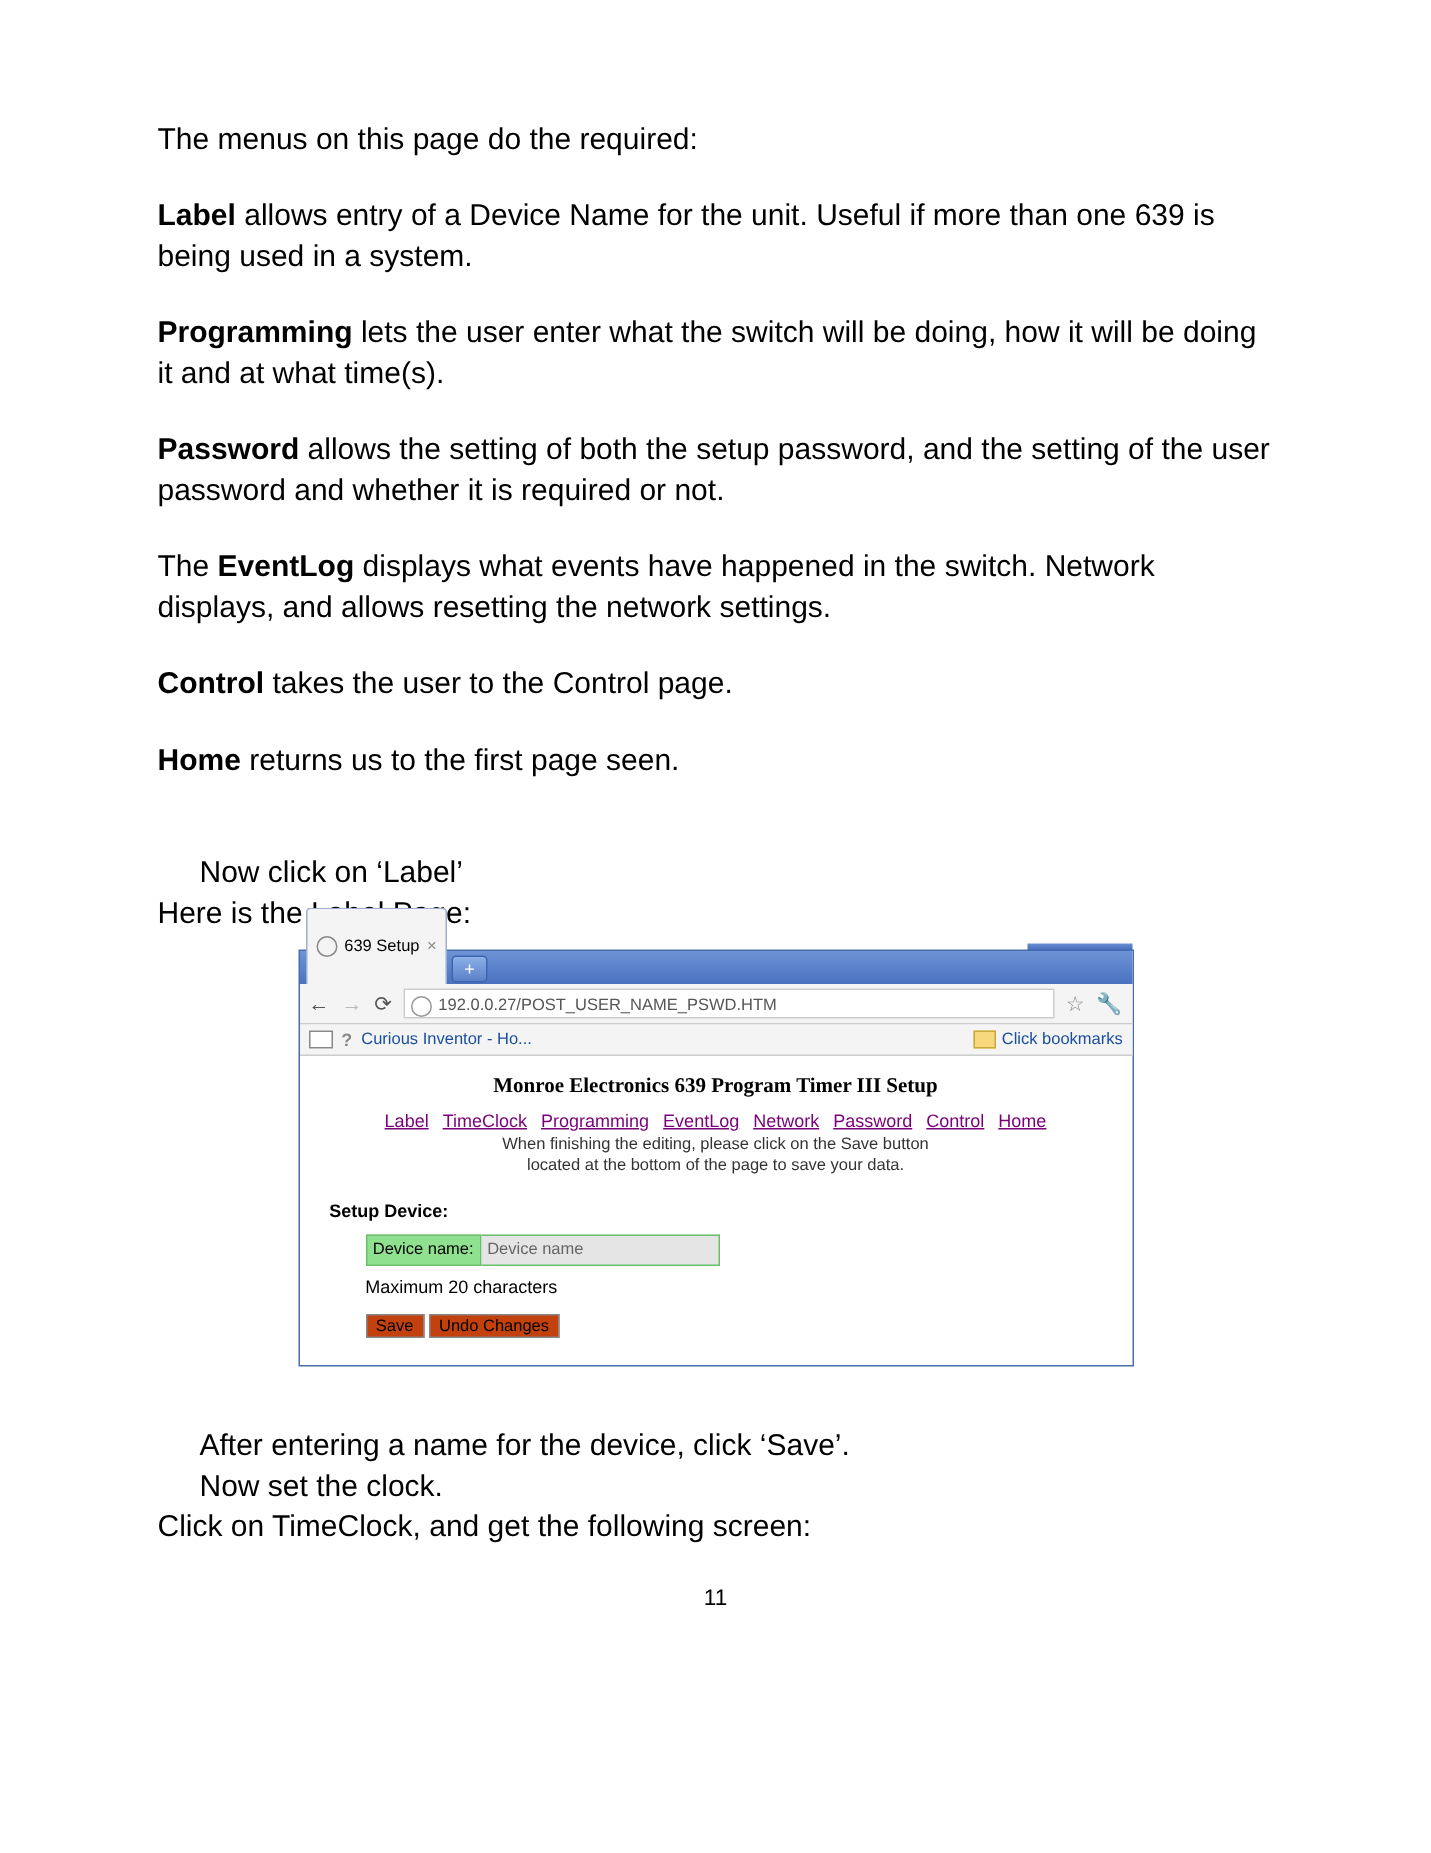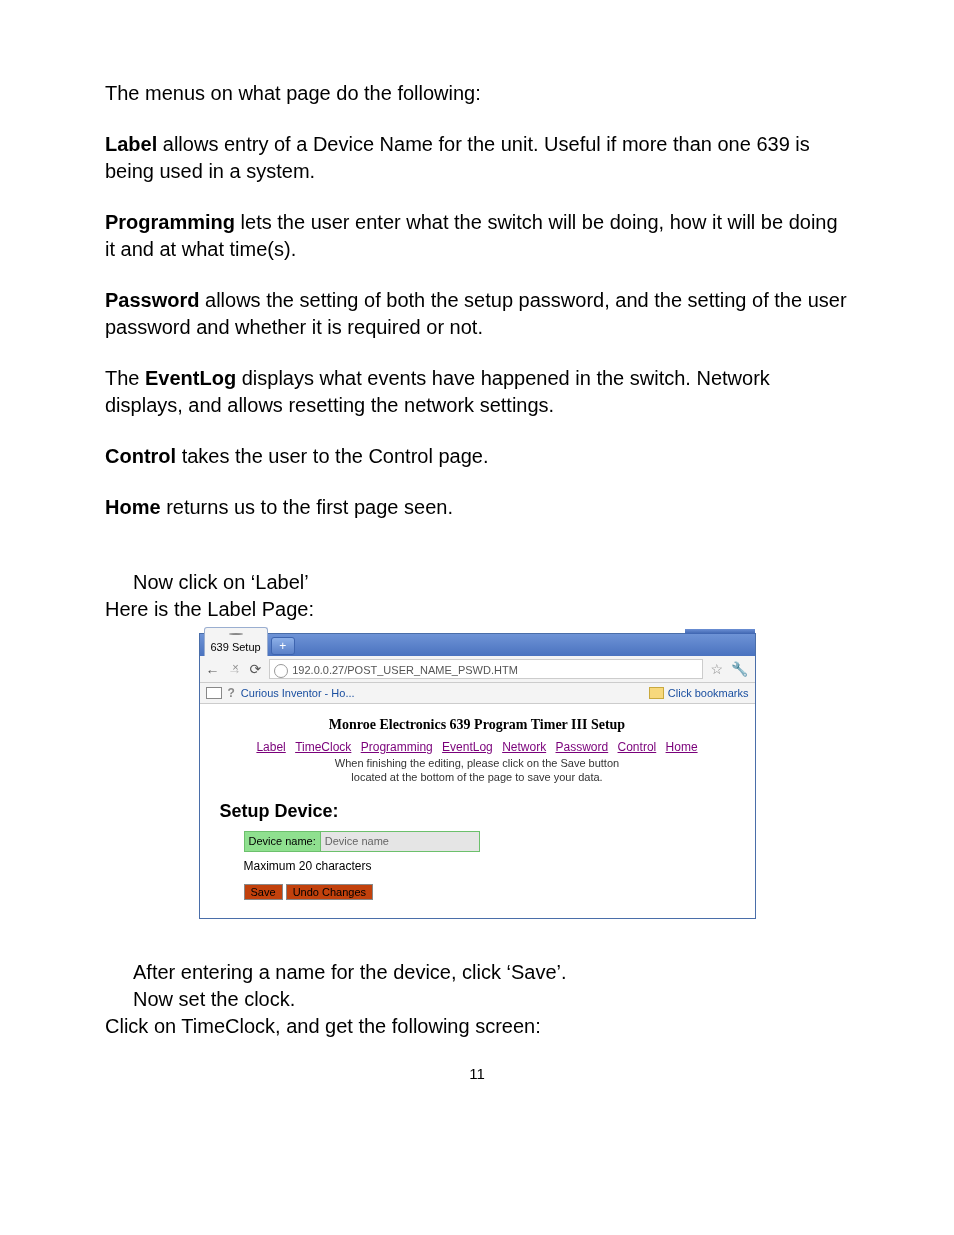--- a/index.html
+++ b/index.html
@@ -52,24 +52,23 @@
     gap: 3px;
   }
   .tab {
     background: #f4f4f4;
     border: 1px solid #9aaed0;
     border-bottom: none;
     border-radius: 3px 3px 0 0;
     height: 18px;
     display: flex;
     align-items: center;
-    padding: 5px 6px;
+    padding: 16px 6px;
     font-size: 11px;
     gap: 5px;
-    flex-direction: column;
   }
   .tab .favicon {
     width: 12px; height: 12px;
     border: 1px solid #888;
     border-radius: 50%;
     display: inline-block;
   }
   .tab .close {
     color: #888;
     font-size: 11px;
@@ -176,21 +175,21 @@
   .subnote {
     text-align: center;
     font-size: 11px;
     color: #333;
     line-height: 1.25;
     margin-top: 2px;
   }
   .section-head {
     font-family: Verdana, Arial, sans-serif;
     font-weight: bold;
-    font-size: 18px;
+    font-size: 12px;
     margin: 14px 0 8px 6px;
   }
   .form-row { margin-left: 30px; }
   .form-row .lbl {
     display:inline-block;
     background: #8fe08f;
     border: 1px solid #6cc06c;
     padding: 2px 4px;
     font-size: 11px;
     margin-right: 0;
@@ -217,21 +216,21 @@
     padding: 1px 6px;
     background: #c2410c;
     border: 1px solid #888;
     cursor: pointer;
   }
 </style>
 </head>
 <body>
 
 <div class="page">
-  <p>The menus on what page do the following:</p>
+  <p>The menus on this page do the required:</p>
 
   <p>
     <span class="bold">Label</span><span> allows entry of a Device Name for the unit.  Useful if more than one 639 is being used in a system.</span>
   </p>
 
 
   <p>
     <span class="bold">Programming</span><span> lets the user enter what the switch will be doing, how it will be doing it and at what time(s).</span>
   </p>
 

